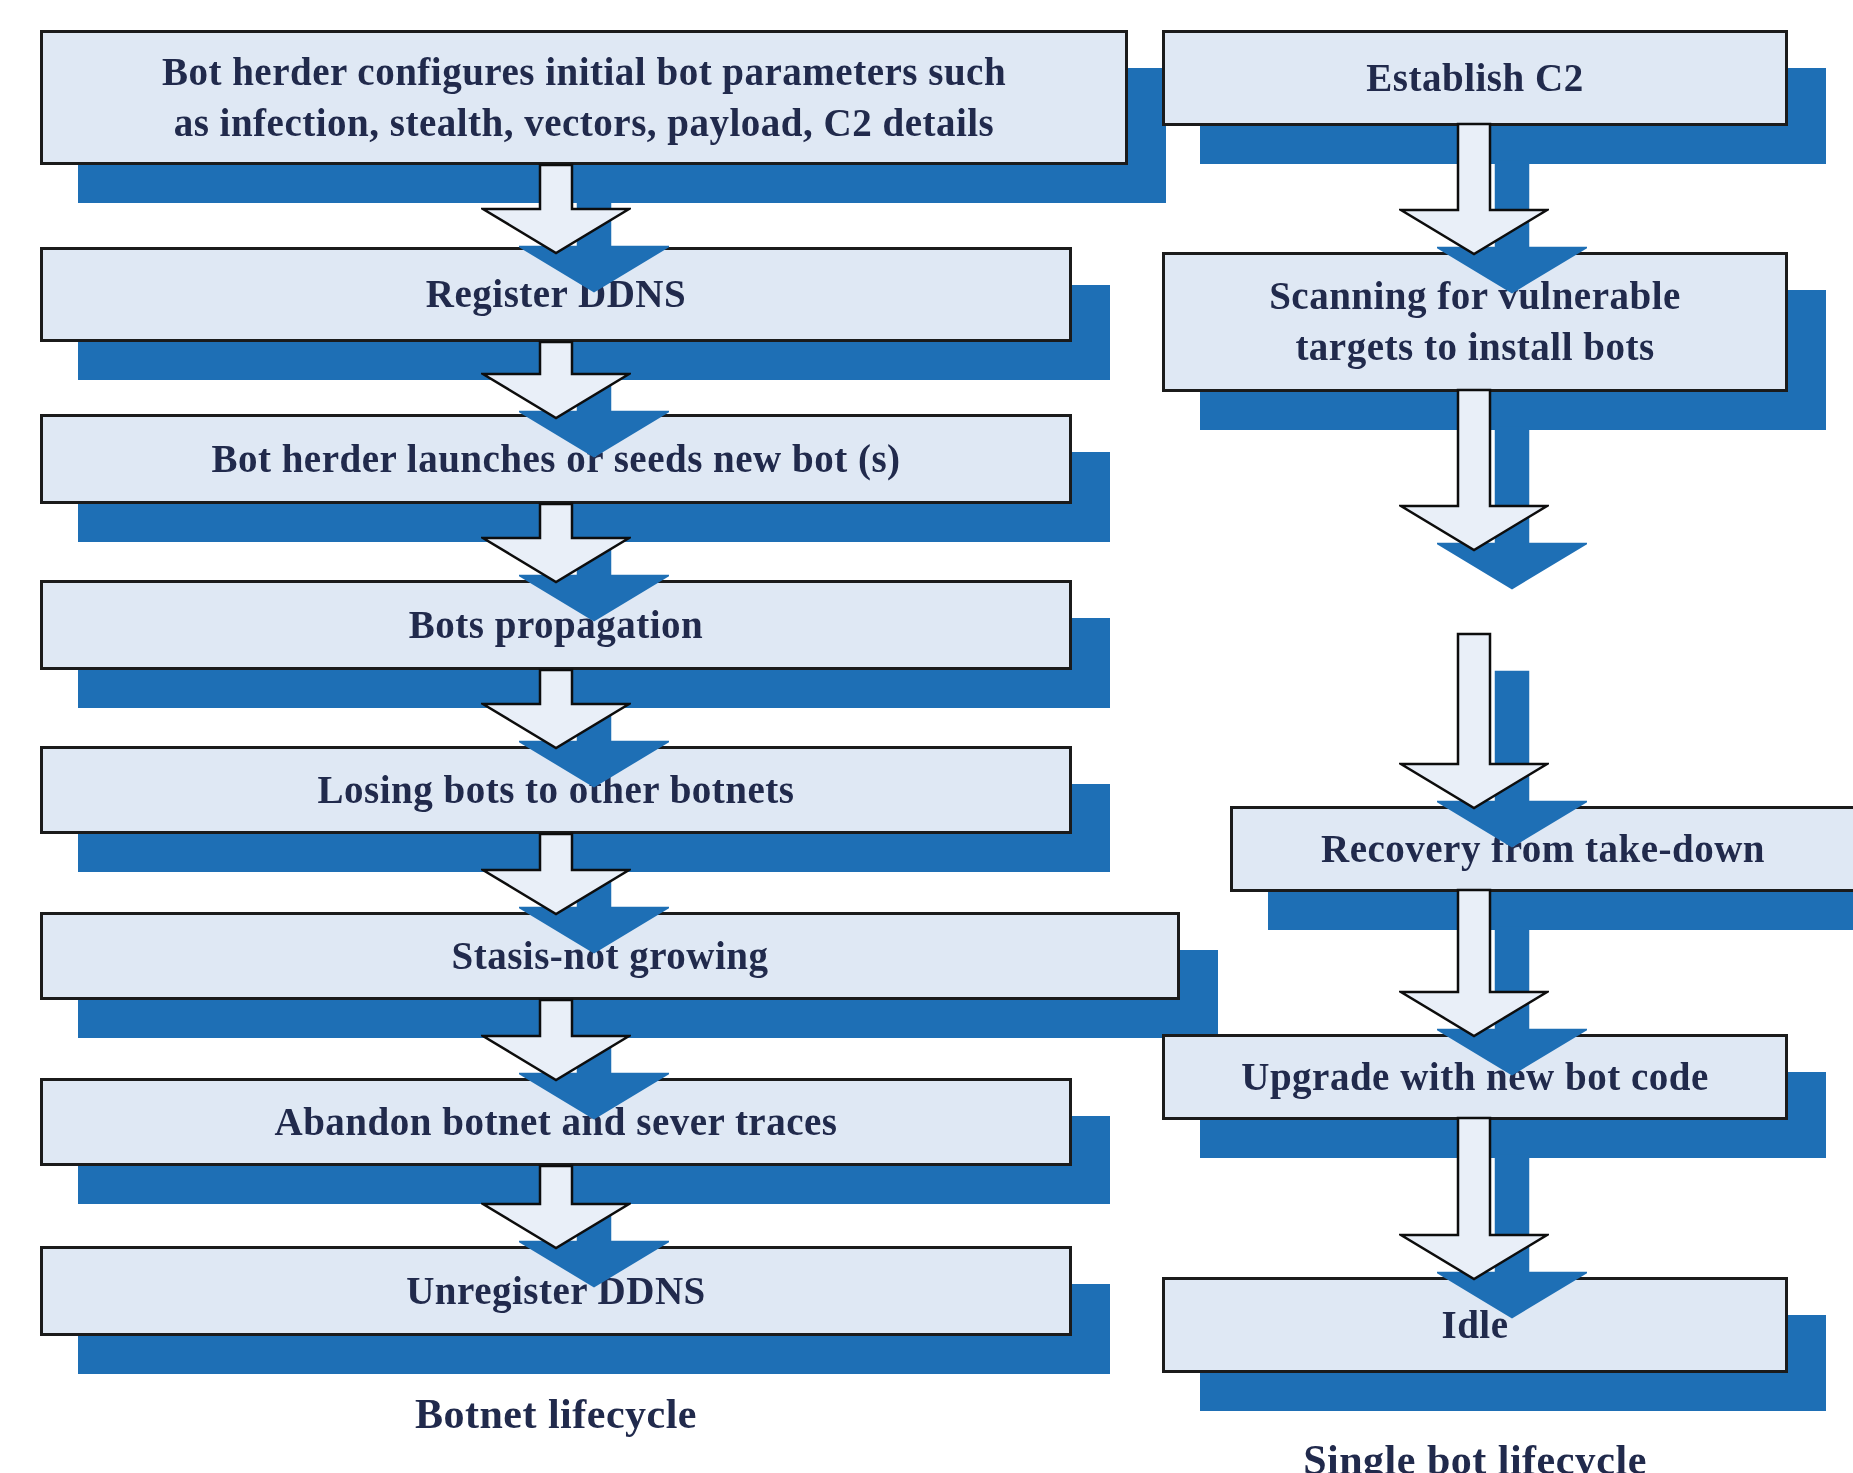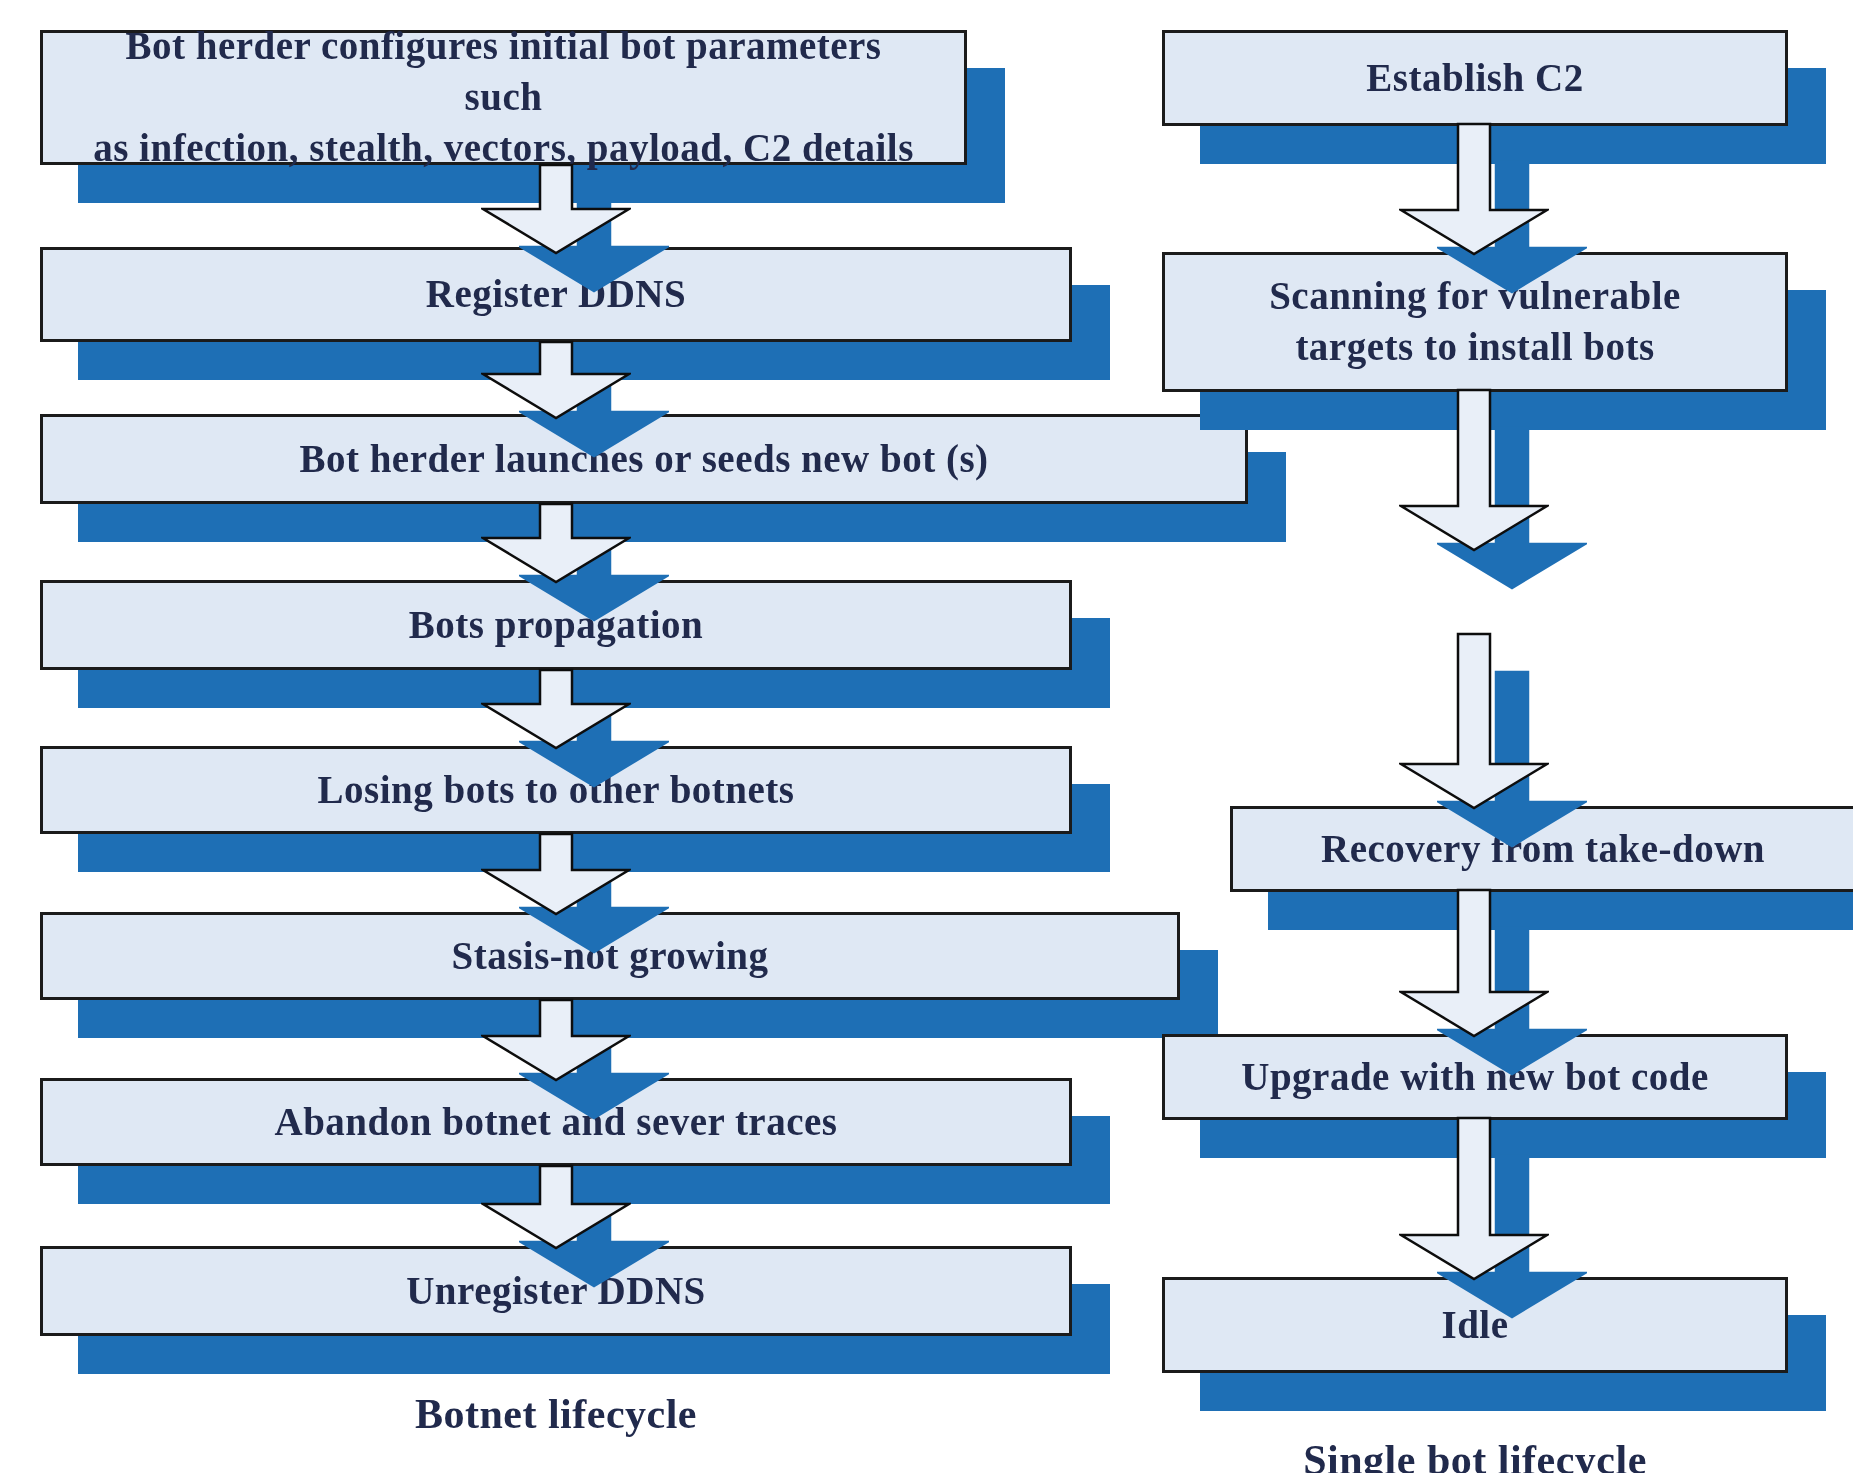--- a/index.html
+++ b/index.html
@@ -58,38 +58,38 @@
     font-size:42px;
     letter-spacing:.5px;
     z-index:2;
   }
 </style>
 </head>
 <body>
 
 <div class="canvas">
 
-  <div class="flow-box" style="left:40px;top:30px;width:927px;height:135px;">
+  <div class="flow-box" style="left:40px;top:30px;width:1088px;height:135px;">
     <span class="label">Bot herder configures initial bot parameters such
 as infection, stealth, vectors, payload, C2 details</span>
   </div>
 
   <svg class="down-arrow" style="left:481px;top:163px;" width="150" height="92" viewBox="0 0 150 92">
     <polygon points="59,2 91,2 91,46 148,46 75,90 2,46 59,46"></polygon>
   </svg>
 
   <div class="flow-box" style="left:40px;top:247px;width:1032px;height:95px;text-align:center;">
     <span class="label">Register DDNS</span>
   </div>
 
   <svg class="down-arrow" style="left:481px;top:340px;" width="150" height="80" viewBox="0 0 150 80">
     <polygon points="59,2 91,2 91,34 148,34 75,78 2,34 59,34"></polygon>
   </svg>
 
-  <div class="flow-box" style="left:40px;top:414px;width:1208px;height:90px;">
+  <div class="flow-box" style="left:40px;top:414px;width:1032px;height:90px;">
     <span class="label">Bot herder launches or seeds new bot (s)</span>
   </div>
 
   <svg class="down-arrow" style="left:481px;top:502px;" width="150" height="82" viewBox="0 0 150 82">
     <polygon points="59,2 91,2 91,36 148,36 75,80 2,36 59,36"></polygon>
   </svg>
 
   <div class="flow-box" style="left:40px;top:580px;width:1032px;height:90px;">
     <span class="label">Bots propagation</span>
   </div>

